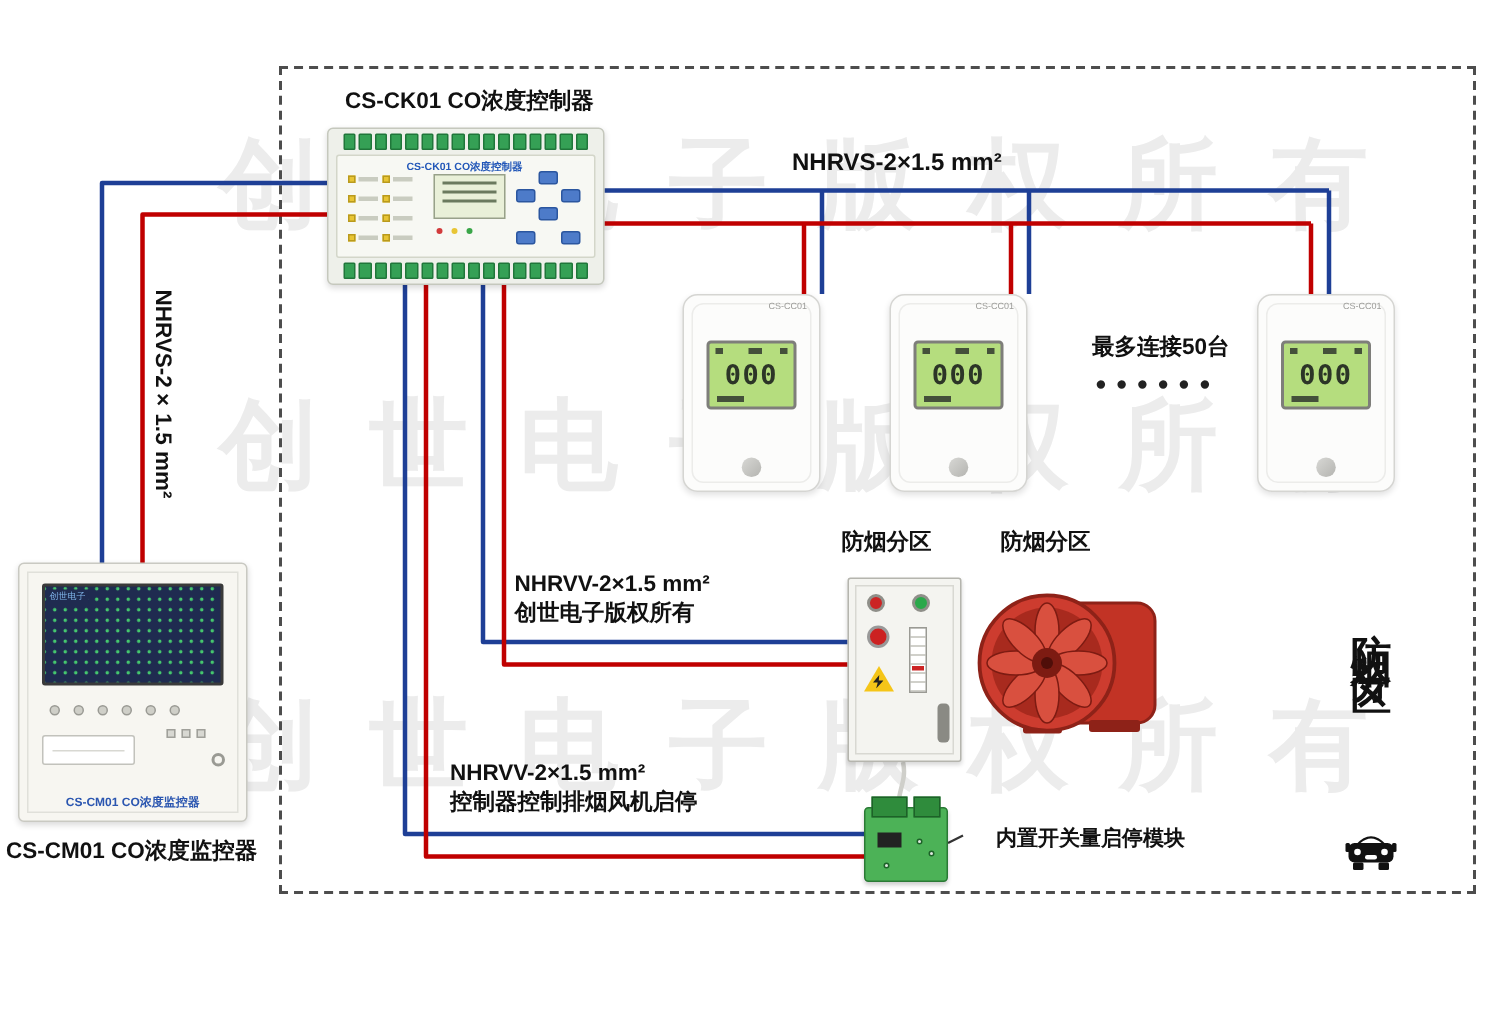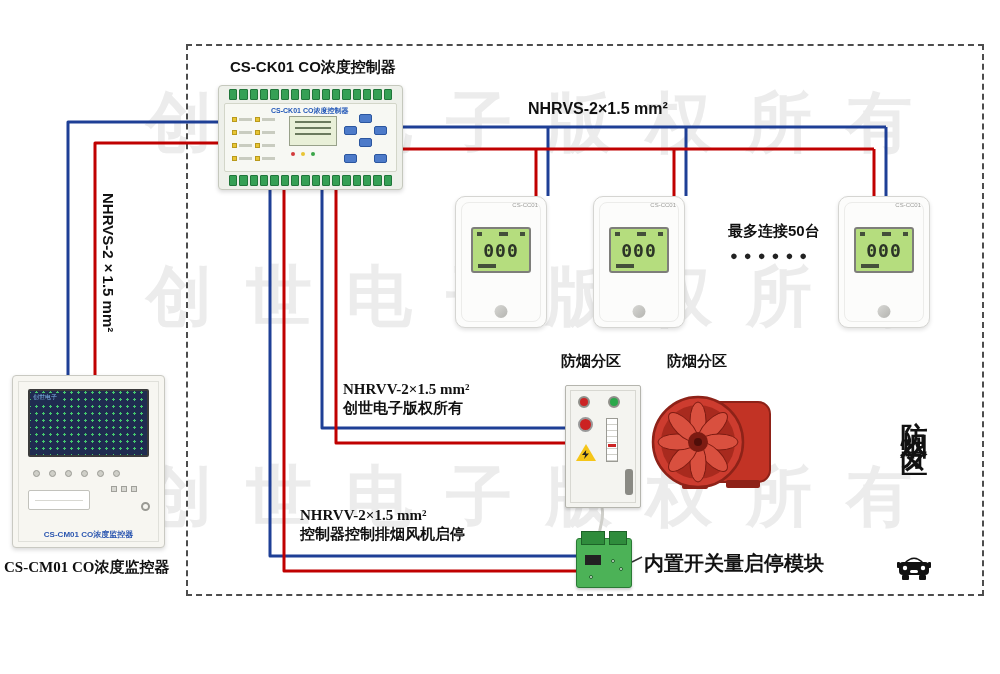--- a/index.html
+++ b/index.html
@@ -21,21 +21,21 @@
 
   
   svg.wires{position:absolute;left:0;top:0;z-index:2;}
   .wire{fill:none;stroke-width:3;stroke-linejoin:round;}
   .wire-red{stroke:var(--wire-red);}
   .wire-blue{stroke:var(--wire-blue);}
   .wire-gray{stroke:#cfcfca;stroke-width:3;fill:none;}
 
   
   .lbl{position:absolute;z-index:4;font-weight:bold;color:#111;font-size:15px;white-space:nowrap;}
-  .lbl .ln{display:block;line-height:19px;font-family:Liberation Serif, serif;}
+  .lbl .ln{display:block;line-height:19px;}
   .top-cable{font-size:16px;}
   .vert{writing-mode:vertical-rl;}
   .dots{letter-spacing:6px;font-size:13px;color:#222;}
   .zone{font-size:27px;letter-spacing:10px;color:#111;}
   .car{position:absolute;z-index:4;}
 
   
   .dev{position:absolute;z-index:3;}
 
   
@@ -368,21 +368,21 @@
   </div>
 
   <div class="dev md">
     <span class="md-b1"></span>
     <span class="md-b2"></span>
     <span class="md-chip"></span>
     <span class="md-dot" style="left:34px;top:20px;"></span>
     <span class="md-dot" style="left:42px;top:28px;"></span>
     <span class="md-dot" style="left:12px;top:36px;"></span>
   </div>
-  <div class="lbl" style="left:644px;top:550px;font-size:20px;">内置开关量启停模块</div>
+  <div class="lbl" style="left:664px;top:550px;font-size:14px;">内置开关量启停模块</div>
 
   <div class="lbl vert zone" style="left:896px;top:400px;">防烟分区</div>
   <svg class="car" style="left:896px;top:550px;" width="36" height="32" viewBox="0 0 36 32">
     <path d="M8 13 Q18 2 28 13 Z" fill="#111"></path>
     <path d="M11 12 Q18 6 25 12 Z" fill="#fff"></path>
     <rect x="3" y="12" width="30" height="13" rx="4" fill="#111"></rect>
     <rect x="1" y="12" width="3" height="6" rx="1" fill="#111"></rect>
     <rect x="32" y="12" width="3" height="6" rx="1" fill="#111"></rect>
     <circle cx="9" cy="18" r="2.2" fill="#fff"></circle>
     <circle cx="27" cy="18" r="2.2" fill="#fff"></circle>

